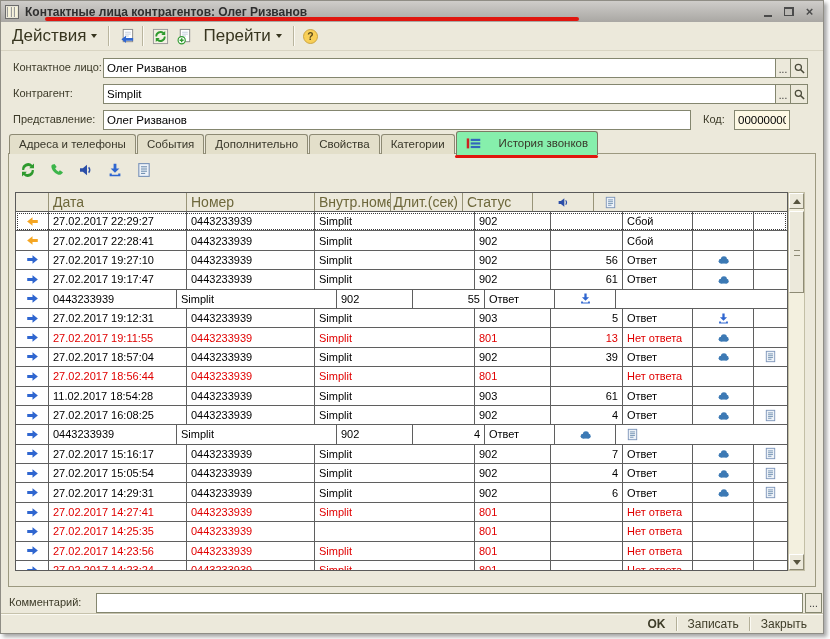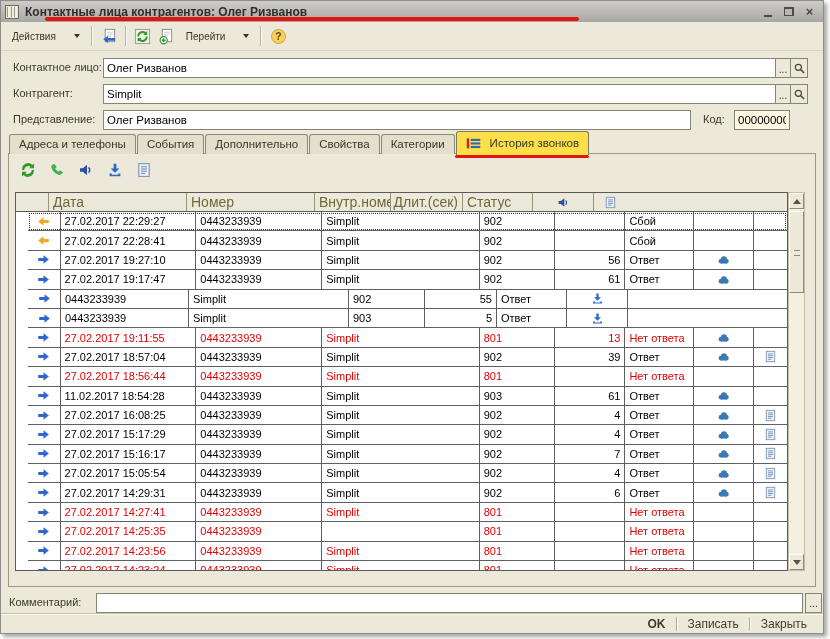--- a/index.html
+++ b/index.html
@@ -16,57 +16,57 @@
   .win-controls{margin-left:auto;display:flex;gap:6px;align-items:center;padding-right:2px;}
   .win-btn{width:15px;height:14px;display:flex;align-items:center;justify-content:center;color:#4b4b4b;}
   .glyph-min{width:8px;height:2px;background:#4b4b4b;margin-top:8px;}
   .glyph-restore{position:relative;width:10px;height:9px;}
   .glyph-restore b{position:absolute;left:0;bottom:0;width:7px;height:6px;border:1px solid #4b4b4b;border-top-width:2px;background:#b9b7b3;}
   .glyph-restore i{position:absolute;right:0;top:0;width:7px;height:6px;border:1px solid #4b4b4b;border-top-width:2px;background:#b9b7b3;}
   .glyph-close{font-size:13px;font-weight:bold;line-height:13px;}
   
   .toolbar{position:absolute;left:0;top:21px;right:0;height:28px;display:flex;align-items:center;
     padding:0 4px;border-bottom:1px solid #d8d4c2;}
-  .tb-text-btn{height:22px;display:flex;align-items:center;gap:18px;padding:0 6px;font-size:10px;color:#37351f;border:1px solid transparent;}
+  .tb-text-btn{height:22px;display:flex;align-items:center;gap:5px;padding:0 6px;font-size:17px;color:#37351f;border:1px solid transparent;}
   .caret{width:0;height:0;border-left:3.5px solid transparent;border-right:3.5px solid transparent;border-top:4px solid #37351f;}
   .tb-sep{width:1px;height:20px;background:#b9b59e;border-right:1px solid #fbfaf3;margin:0 4px;}
   .tb-icon-btn{width:24px;height:22px;display:flex;align-items:center;justify-content:center;}
   .tb-icon-btn svg{width:17px;height:17px;}
   
   .frow{position:absolute;left:0;height:20px;}
   .flabel{position:absolute;left:12px;top:3px;font-size:11px;color:#3c3a28;white-space:nowrap;}
   .fgroup{position:absolute;display:flex;height:20px;box-sizing:border-box;}
   .fbox{display:flex;flex:1;border:1px solid #84866f;background:#1d4ed8;box-sizing:border-box;justify-content:space-between;}
   .fbox input{flex:1;border:none;outline:none;background:#fff;font-size:11.5px;padding:0 3px;color:#000;font-family:"Liberation Sans",sans-serif;}
   .btn-ellipsis{width:14px;background:#ece9db;border-left:1px solid #84866f;font-size:10px;color:#333;
     display:flex;align-items:flex-end;justify-content:center;line-height:14px;}
   .btn-lookup{width:17px;height:20px;background:#ece9db;border:1px solid #84866f;border-left:none;
     display:flex;align-items:center;justify-content:center;box-sizing:border-box;}
   .code-input{border:1px solid #84866f;background:#fdf8e4;font-size:11.5px;padding:0 3px;height:20px;box-sizing:border-box;
     font-family:"Liberation Sans",sans-serif;color:#000;outline:none;}
   
   .tabbar{position:absolute;left:8px;top:130px;height:23px;display:flex;align-items:flex-end;z-index:3;}
   .tab{height:19px;line-height:19px;padding:0 9px;margin-right:1px;font-size:11.5px;color:#39372a;
     background:#e3dfca;border:1px solid #8d8a74;border-bottom:none;border-radius:3px 3px 0 0;white-space:nowrap;}
-  .tab.active{position:relative;height:23px;line-height:23px;background:#fde047;display:flex;align-items:center;gap:9px;
+  .tab.active{position:relative;height:23px;line-height:23px;background:#86efac;display:flex;align-items:center;gap:18px;
     border-color:#7c7963;margin-bottom:-1px;z-index:4;}
   .tab.active svg{width:15px;height:15px;}
   .tab.active::after{content:"";position:absolute;left:-2px;right:-1px;bottom:-3px;height:3.5px;background:#e0160f;border-radius:2px;}
   
   .panel{position:absolute;left:7px;top:152px;width:808px;height:434px;border:1px solid #9c9980;background:#ece9db;box-sizing:border-box;}
   .table-toolbar{position:absolute;left:18px;top:160px;display:flex;gap:11px;align-items:center;}
   .table-toolbar .ttb-btn{width:18px;height:18px;display:flex;align-items:center;justify-content:center;}
   .table-toolbar svg{width:16px;height:16px;}
   
   .calltable{position:absolute;left:14px;top:191px;width:773px;height:379px;background:#fff;
     border:1px solid #5a5a5a;box-sizing:border-box;overflow:hidden;}
   .thead{display:flex;height:19px;background:#ece9db;border-bottom:1px solid #5a5a5a;box-sizing:border-box;}
   .th{font-size:14px;color:#6e683c;line-height:18px;padding:0 4px;border-right:1px solid #989478;
     box-sizing:border-box;white-space:nowrap;overflow:hidden;display:flex;align-items:center;}
-  .tr{display:flex;height:19.4px;border-bottom:1px solid #5f5f5f;box-sizing:border-box;background:#fff;margin-left:12px;}
+  .tr{display:flex;height:19.4px;border-bottom:1px solid #5f5f5f;box-sizing:border-box;background:#fff;}
   .td{font-size:11px;color:#000;line-height:18px;padding:0 4px;border-right:1px solid #5f5f5f;
     box-sizing:border-box;white-space:nowrap;overflow:hidden;display:flex;align-items:center;}
   .tr.missed .td{color:#e00000;}
   .tr.selected{outline:1.5px dotted #3a3a3a;outline-offset:-2px;}
   .c-dir{width:33px;justify-content:center;}
   .c-date{width:138px;}
   .c-num{width:128px;}
   .c-client{width:160px;}
   .c-int{width:76px;}
   .c-dur{width:72px;justify-content:flex-end;}
@@ -418,20 +418,21 @@
             </svg>
           </div>
     <div class="td c-note"></div>
   </div>
         <div class="tr">
     <div class="td c-dir">
             <svg viewBox="0 0 16 16" class="cell-icon">
               <use href="#sym-arrow-out"></use>
             </svg>
           </div>
+    <div class="td c-date">27.02.2017 19:12:31</div>
     <div class="td c-num">0443233939</div>
     <div class="td c-client">Simplit</div>
     <div class="td c-int">903</div>
     <div class="td c-dur">5</div>
     <div class="td c-status">Ответ</div>
     <div class="td c-audio">
             <svg viewBox="0 0 16 16" class="cell-icon">
               <use href="#sym-download"></use>
             </svg>
           </div>
@@ -535,21 +536,20 @@
               <use href="#sym-note"></use>
             </svg>
           </div>
   </div>
         <div class="tr">
     <div class="td c-dir">
             <svg viewBox="0 0 16 16" class="cell-icon">
               <use href="#sym-arrow-out"></use>
             </svg>
           </div>
-    <div class="td c-date">27.02.2017 15:17:29</div>
     <div class="td c-num">0443233939</div>
     <div class="td c-client">Simplit</div>
     <div class="td c-int">902</div>
     <div class="td c-dur">4</div>
     <div class="td c-status">Ответ</div>
     <div class="td c-audio">
             <svg viewBox="0 0 16 16" class="cell-icon">
               <use href="#sym-cloud"></use>
             </svg>
           </div>

